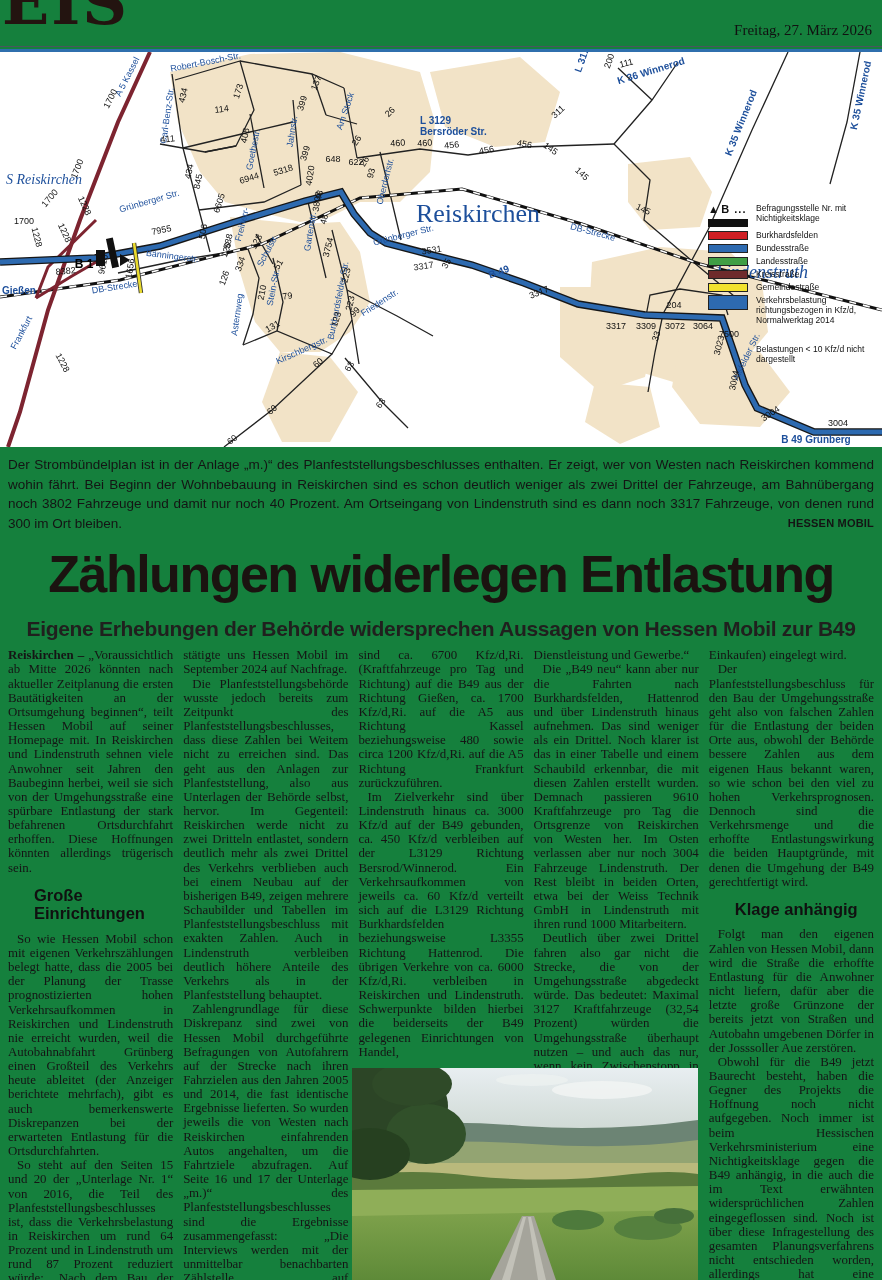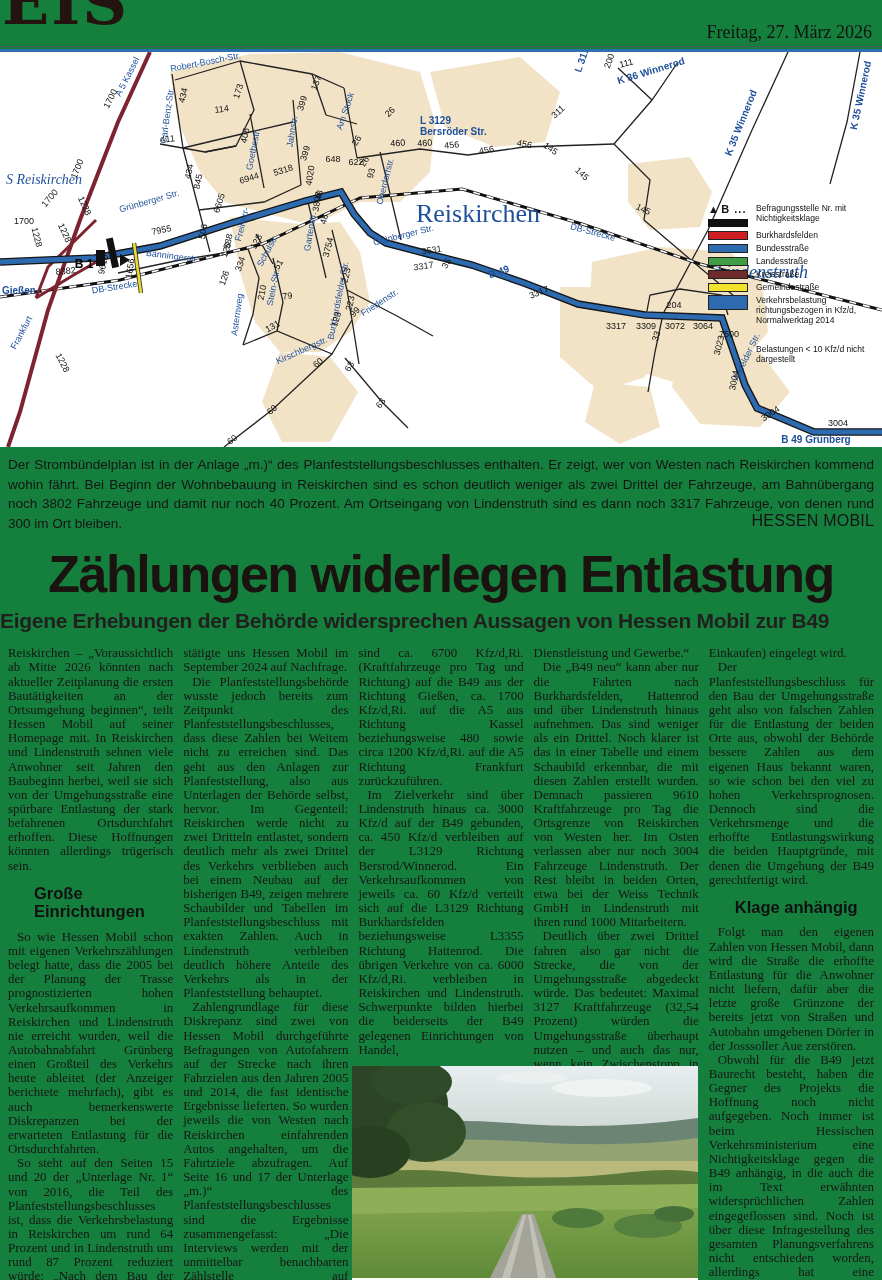--- a/index.html
+++ b/index.html
@@ -1,20 +1,20 @@
 <!DOCTYPE html>
 <html><head>
 <meta charset="utf-8">
 <style>
   html,body{margin:0;padding:0;background:#e8e8e8;}
   .page{width:882px;height:1280px;background:#15803d;position:relative;margin:0 auto;overflow:hidden;color:#1a1a1a;font-family:"Liberation Serif",serif;}
   
   .hd{position:relative;height:46px;overflow:hidden;}
   .masthead{position:absolute;left:2px;top:-34px;font-family:"DejaVu Serif",serif;font-weight:bold;font-size:62px;color:#231410;letter-spacing:2px;}
-  .date{position:absolute;right:10px;top:22px;font-size:18px;color:#111;}
+  .date{position:absolute;right:10px;top:22px;font-size:15px;color:#111;}
   .rule{margin:0;border-top:1px solid #49565e;height:2px;border-bottom:3px solid #2f6fad;}
   
   .map-wrap{position:relative;height:395px;background:#fff;}
   #map-svg{display:block;width:882px;height:395px;}
   #map-svg text{font-family:"Liberation Sans",sans-serif;}
   #map-svg text.n{font-size:9px;fill:#111;}
   #map-svg text.s{font-size:9px;fill:#1d4f9b;}
   #map-svg text.r{font-size:10px;fill:#1d4f9b;font-weight:bold;}
   #map-svg text.p{font-size:14px;fill:#1d4f9b;font-style:italic;font-family:"Liberation Serif",serif;}
   #map-svg text.p2{font-size:18px;fill:#1d4f9b;font-style:italic;font-family:"Liberation Serif",serif;}
@@ -26,30 +26,30 @@
   .lsw{width:38px;height:7px;border:1px solid #222;margin-top:1px;}
   .llab{flex:1;}
   .lmarker .tri{font-size:11px;}
   .lmarker b{font-size:11px;letter-spacing:1px;}
   .blackbar{width:40px;height:8px;background:#111;margin-top:3px;}
   .loadbar{width:38px;height:13px;background:#2d6ab0;border:1px solid #222;}
   .loadval{text-align:center;font-size:9px;margin-top:19px;}
   .lnote{margin:4px 0 0 48px;}
   
   .map-caption{position:relative;padding:8px 8px 6px;font-family:"Liberation Sans",sans-serif;font-size:13.5px;line-height:1.45;text-align:justify;color:#141414;}
-  .map-credit{position:absolute;right:8px;bottom:7px;font-weight:normal;font-size:16px;letter-spacing:.2px;}
-  
-  h1.headline{font-family:"Liberation Sans",sans-serif;font-weight:bold;font-size:52px;line-height:1.02;text-align:center;margin:9px 0 8px;letter-spacing:-1.5px;color:#1b1310;}
-  h2.subheadline{font-family:"Liberation Sans",sans-serif;font-weight:bold;font-size:21px;margin:7px 0 13px;letter-spacing:-.3px;color:#20201e;}
+  .map-credit{position:absolute;right:8px;bottom:7px;font-weight:bold;font-size:11px;letter-spacing:.2px;}
+  
+  h1.headline{font-family:"Liberation Sans",sans-serif;font-weight:bold;font-size:52px;line-height:1.02;text-align:center;margin:9px 0 16px;letter-spacing:-1.5px;color:#1b1310;}
+  h2.subheadline{font-family:"Liberation Sans",sans-serif;font-weight:bold;font-size:21px;text-align:center;margin:7px 0 7px;letter-spacing:-.3px;color:#20201e;}
   
   .cols{position:relative;display:flex;gap:10px;padding:0 8px;height:671px;overflow:hidden;}
   .col{flex:1 1 0;min-width:0;font-size:12.9px;line-height:14.15px;text-align:justify;color:#151515;}
   .col p{margin:0;}
   .col p.ind{text-indent:9px;}
-  .col .lead{font-weight:normal;}
+  .col .lead{font-weight:bold;}
   .col h3{font-family:"Liberation Sans",sans-serif;font-size:16.5px;line-height:1.12;font-weight:bold;margin:11px 0 9px;padding-left:26px;color:#101010;}
   
   .photo-block{position:absolute;left:352px;top:420px;width:346px;background:#fdfdfa;z-index:3;}
   .photo-frame{width:346px;height:212px;overflow:hidden;background:#cfd8d2;}
   .photo-caption{position:relative;font-family:"Liberation Sans",sans-serif;font-size:13px;line-height:1.3;padding-top:4px;color:#141414;min-height:36px;}
 </style>
 </head>
 <body>
 
 <div class="page">

